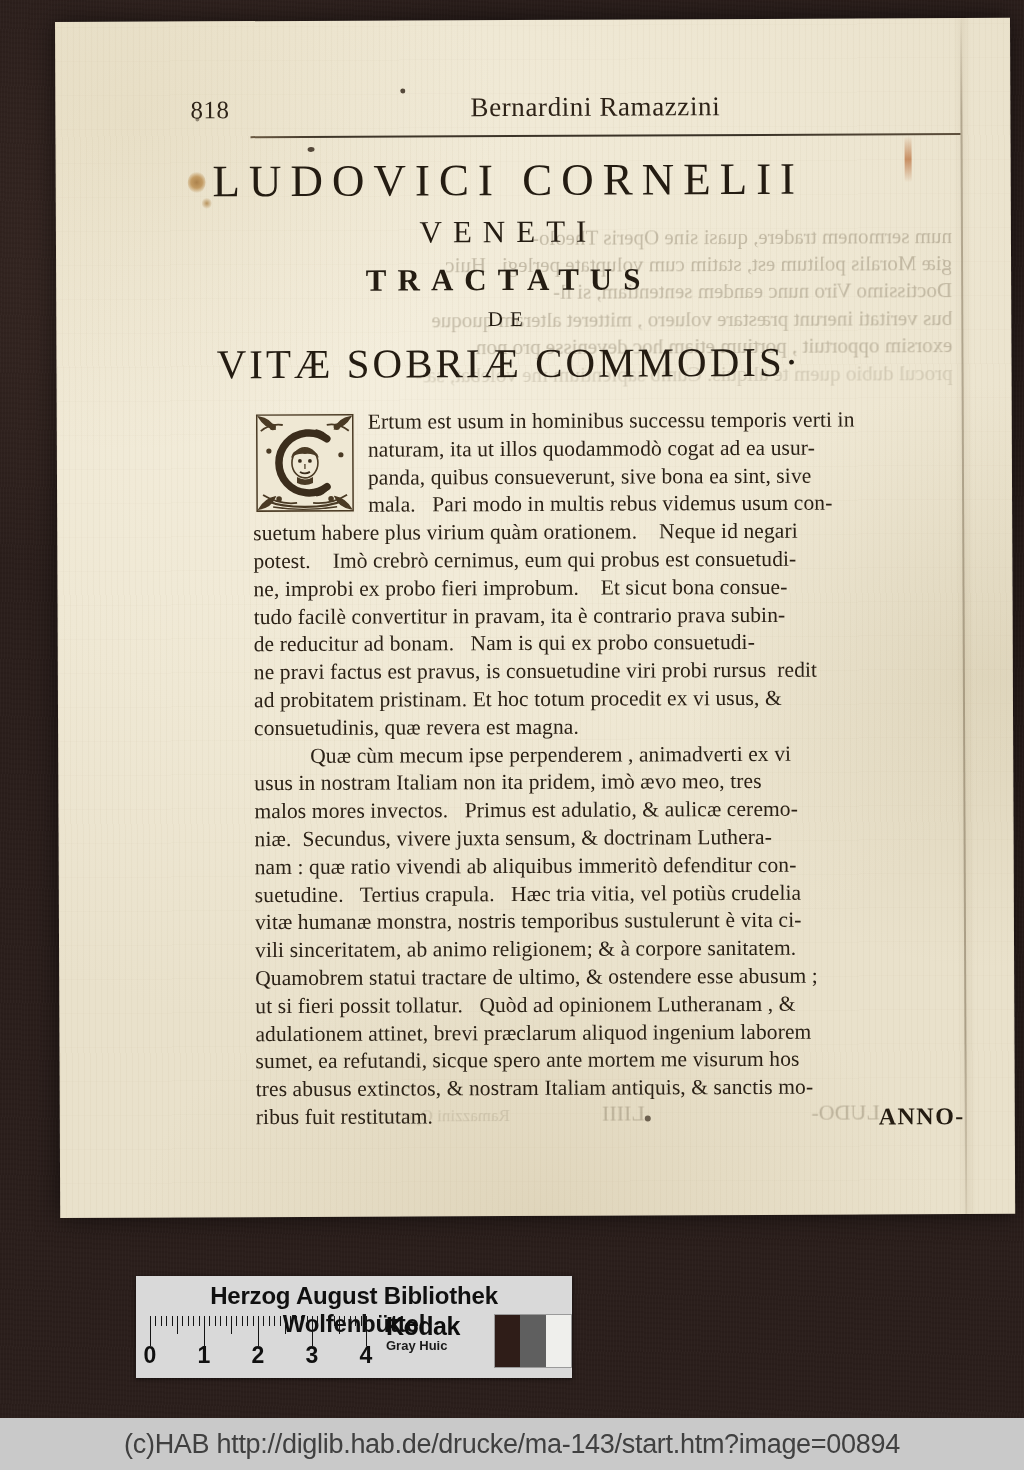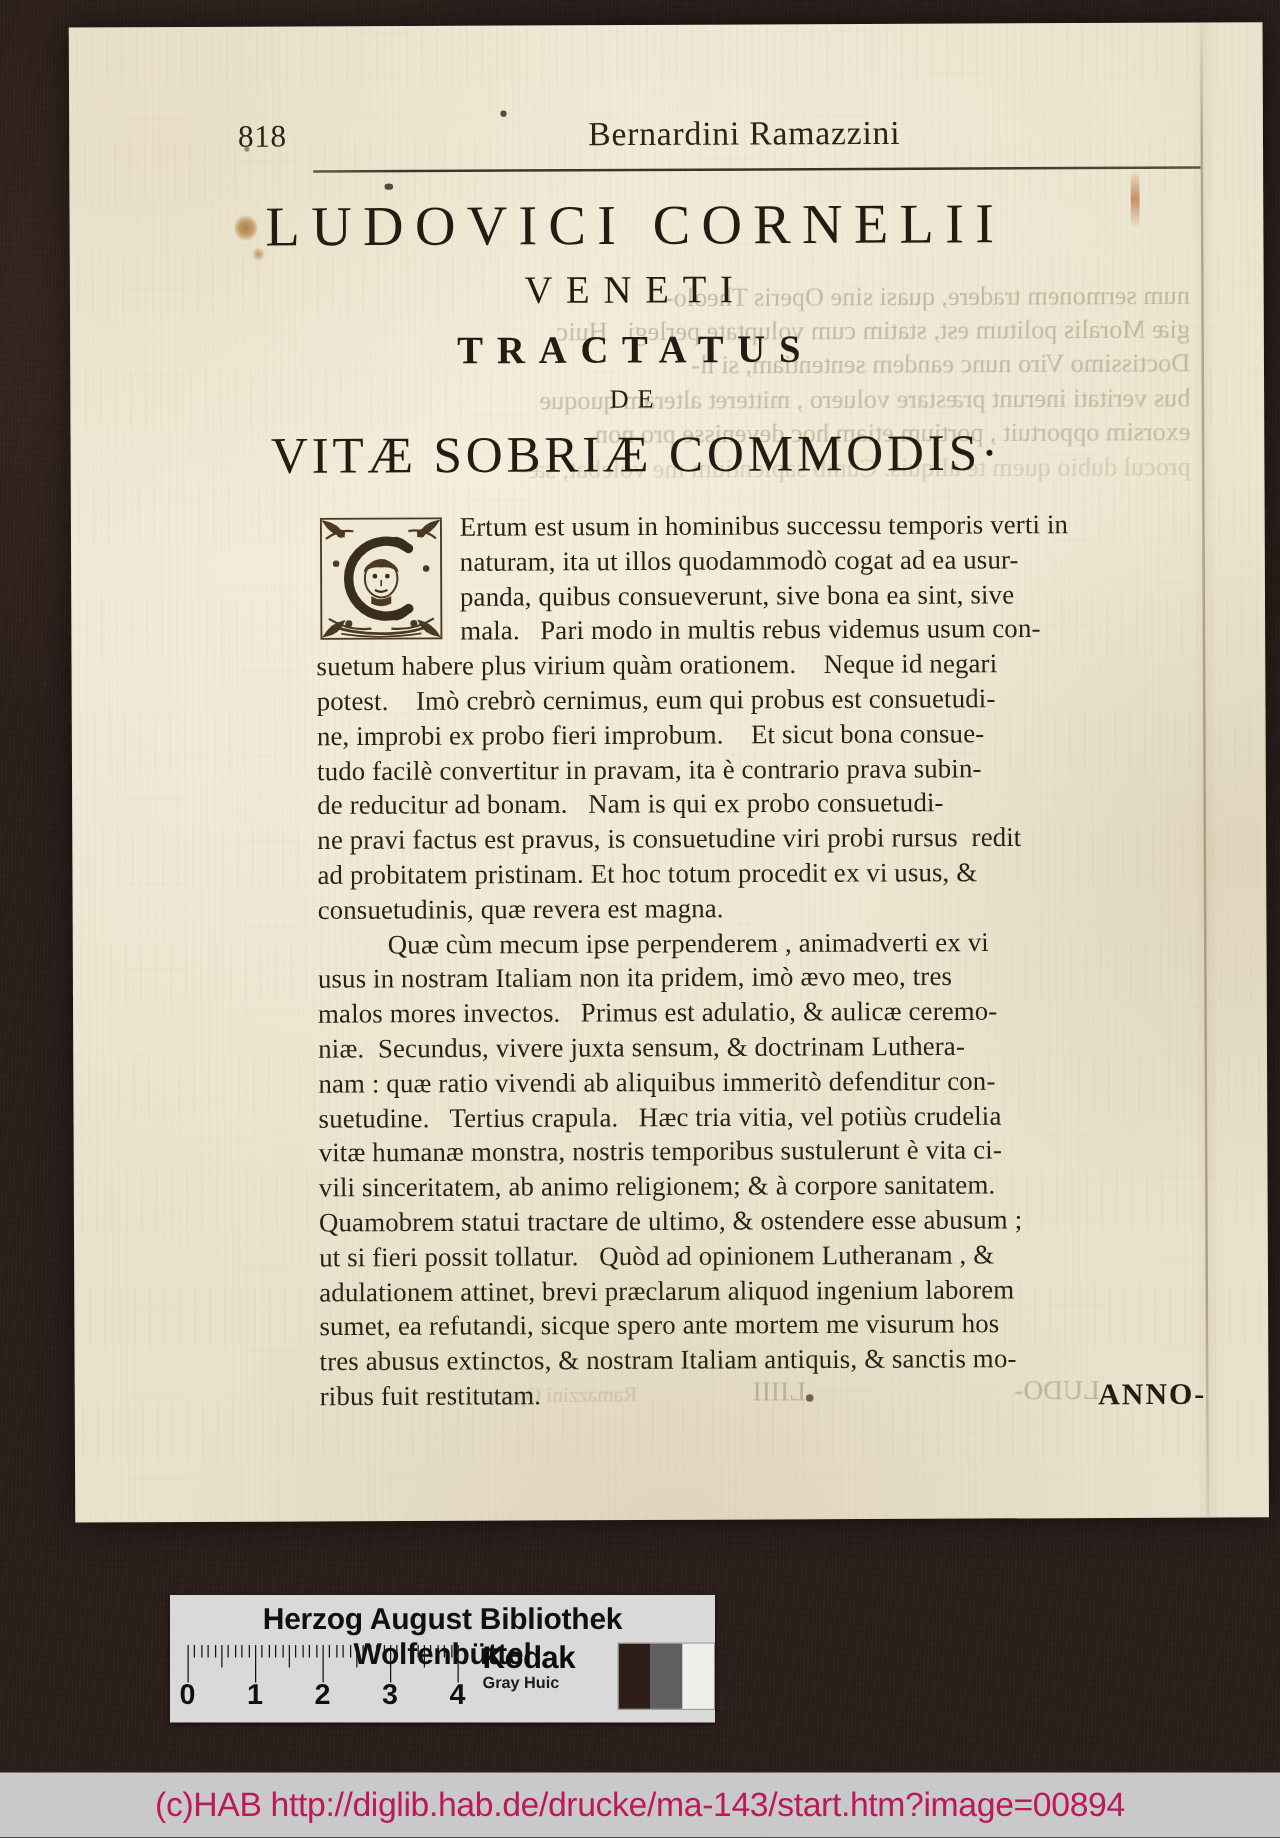--- a/index.html
+++ b/index.html
@@ -193,21 +193,21 @@
   #patches div{flex:1;height:100%;}
 
   
   #footer{
     position:absolute;left:0;bottom:0;width:1024px;height:52px;
     background:#c9c9c9;
     display:flex;align-items:center;justify-content:center;
   }
   #footer span{
     font-family:"Liberation Sans", sans-serif;
-    font-size:27px;color:#be185d;letter-spacing:-.3px;
+    font-size:27px;color:#404040;letter-spacing:-.3px;
   }
 </style>
 </head>
 <body>
 
 <div id="backdrop"></div>
 
 <div id="page">
   <div class="fibre"></div>
   <div class="aging"></div>

